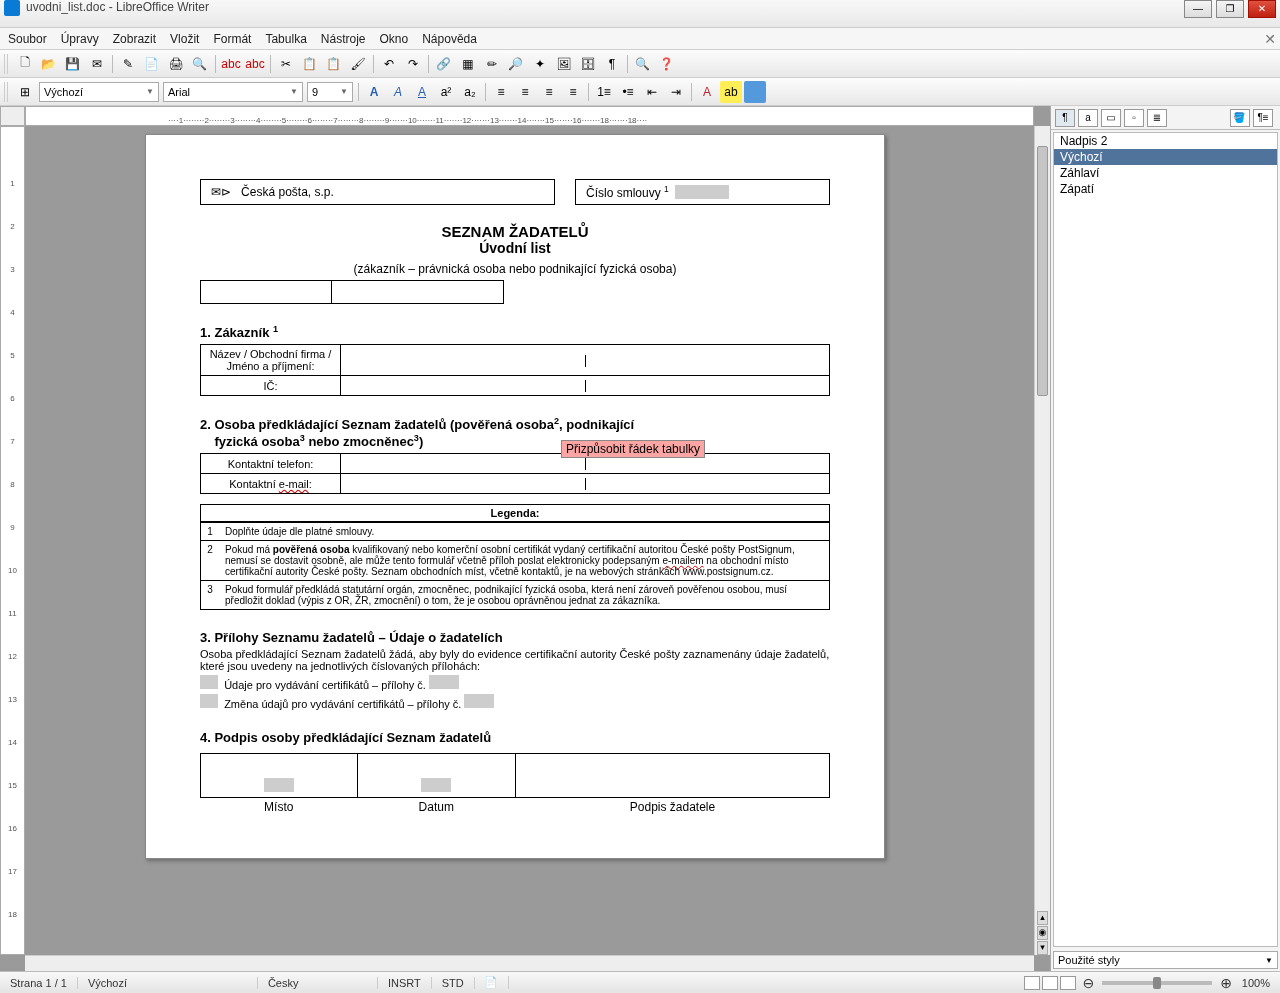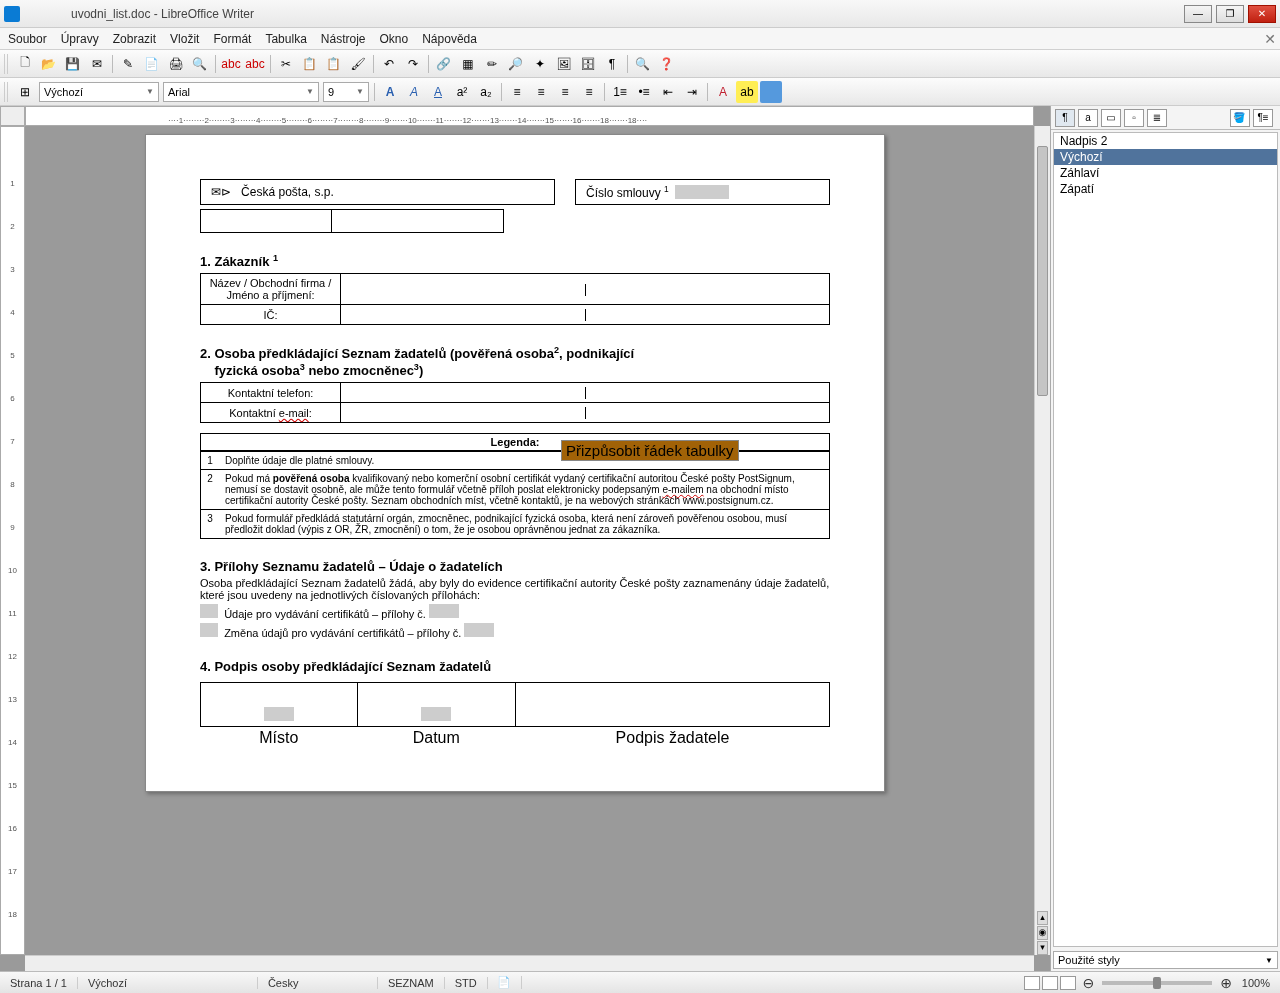--- a/index.html
+++ b/index.html
@@ -1,19 +1,19 @@
 <!DOCTYPE html>
 <html><head>
 <meta charset="utf-8">
 <style>
 * { margin: 0; padding: 0; box-sizing: border-box; font-family: "Segoe UI", Tahoma, Arial, sans-serif; }
 body { background: #f0f0f0; width: 1280px; height: 993px; overflow: hidden; position: relative; }
 
 
-.title-bar { height: 28px; background: linear-gradient(#f8f8f8,#e8e8e8); border-bottom: 1px solid #ccc; display: flex; align-items: center; padding: 0 4px; gap: 45px; }
+.title-bar { height: 28px; background: linear-gradient(#f8f8f8,#e8e8e8); border-bottom: 1px solid #ccc; display: flex; padding: 0 4px; }
 .title-bar .doc-icon { width: 16px; height: 16px; background: #0a7bd4; margin-right: 6px; border-radius: 2px; }
 .title-bar .title-text { font-size: 12px; color: #444; flex: 1; }
 .win-controls { display: flex; }
 .win-btn { width: 28px; height: 18px; border: 1px solid #888; margin-left: 4px; background: linear-gradient(#f5f5f5,#ddd); font-size: 10px; text-align: center; line-height: 16px; cursor: pointer; }
 .win-btn.close { background: linear-gradient(#e05040,#c02010); color: #fff; border-color: #a01000; }
 
 
 .menu-bar { height: 22px; background: #f6f6f6; border-bottom: 1px solid #d0d0d0; display: flex; align-items: center; padding: 0 8px; position: relative; }
 .menu-bar span { font-size: 12px; color: #222; margin-right: 14px; cursor: pointer; }
 .menu-close { position: absolute; right: 4px; font-size: 14px; color: #777; cursor: pointer; }
@@ -58,25 +58,25 @@
 .form-table td.val .cursor { display: inline-block; width: 1px; height: 12px; background: #000; vertical-align: middle; }
 .legenda { border: 1px solid #000; margin-top: 10px; font-size: 10px; }
 .legenda-head { font-weight: bold; padding: 2px 6px; border-bottom: 1px solid #000; text-align: center; font-size: 11px; }
 .legenda tr td { padding: 3px 6px; border-top: 1px solid #000; vertical-align: top; }
 .legenda tr td:first-child { width: 18px; text-align: center; }
 .wavy { text-decoration: underline wavy #c00; }
 .link { }
 .prilohy p, .podpis p { font-size: 11px; margin-top: 3px; }
 .sig-table { width: 100%; border-collapse: collapse; margin-top: 8px; }
 .sig-table td { border: 1px solid #000; height: 44px; font-size: 12px; text-align: center; vertical-align: bottom; padding-bottom: 2px; }
-.sig-labels { display: flex; margin-top: 2px; font-size: 16px; }
+.sig-labels { display: flex; margin-top: 2px; font-size: 12px; }
 .sig-labels span { flex: 1; text-align: center; }
 
 
-.tooltip { position: absolute; background: #a16207; border: 1px solid #888; font-size: 15px; padding: 1px 4px; color: #000; z-index: 50; }
+.tooltip { position: absolute; background: #fca5a5; border: 1px solid #888; font-size: 12px; padding: 1px 4px; color: #000; z-index: 50; }
 
 
 .side-panel { width: 230px; background: #f4f4f4; border-left: 1px solid #aaa; display: flex; flex-direction: column; }
 .side-tabs { height: 24px; border-bottom: 1px solid #bbb; display: flex; align-items: center; padding: 0 4px; }
 .side-tabs .stab { width: 20px; height: 18px; border: 1px solid #999; margin-right: 3px; font-size: 10px; display: flex; align-items: center; justify-content: center; background: #fff; cursor: pointer; }
 .side-tabs .stab.active { background: #e0e8f0; }
 .side-tabs .filler { flex: 1; }
 .side-list { flex: 1; background: #fff; border: 1px solid #bbb; margin: 2px; overflow: auto; font-size: 12px; }
 .side-list div { padding: 1px 6px; cursor: pointer; }
 .side-list div.sel { background: #50739c; color: #fff; }
@@ -162,21 +162,21 @@
   <div class="tb-btn" style="color:#d06000;">❓</div>
 </div>
 
 <div class="toolbar">
   <div class="tb-grip"></div>
   <div class="tb-btn">⊞</div>
   <div class="tb-combo" style="width:120px;">
     <span>Výchozí</span>
       <span class="arrow">▼</span>
   </div>
-  <div class="tb-combo" style="width:156px;">
+  <div class="tb-combo" style="width:140px;">
     <span>Arial</span>
       <span class="arrow">▼</span>
   </div>
   <div class="tb-combo" style="width:46px;">
     <span>9</span>
       <span class="arrow">▼</span>
   </div>
   <div class="tb-sep"></div>
   <div class="tb-btn" style="color:#2a60b0;font-weight:bold;">A</div>
   <div class="tb-btn" style="color:#2a60b0;font-style:italic;">A</div>
@@ -278,20 +278,25 @@
           <div class="hdr-box left">
             <span class="posta-icon">✉⊳</span>
             <span>Česká pošta, s.p.</span>
           </div>
           <div class="hdr-box right">
             <span><span>Číslo smlouvy </span><sup>1</sup></span>
             &nbsp;&nbsp;<span class="grey-field"></span>
           </div>
         </div>
 
+        <div class="title-block">
+          <div class="big">SEZNAM ŽADATELŮ</div>
+          <div class="sub">Úvodní list</div>
+          <div class="note">(zákazník – právnická osoba nebo podnikající fyzická osoba)</div>
+        </div>
         <div class="empty-row">
             <div></div>
             <div></div>
           </div>
 
         <div class="section-title">
           <span>1. Zákazník </span><sup>1</sup>
         </div>
         <table class="form-table">
           <tbody>
@@ -394,21 +399,21 @@
       <span>Použité styly</span>
         <span style="margin-left:auto;font-size:8px;">▼</span>
     </div>
   </div>
 </div>
 
 <div class="status-bar">
   <div class="cell">Strana 1 / 1</div>
   <div class="cell" style="width:180px;">Výchozí</div>
   <div class="cell" style="width:120px;">Česky</div>
-  <div class="cell">SEZNAM</div>
+  <div class="cell">INSRT</div>
   <div class="cell">STD</div>
   <div class="cell">📄</div>
   <div class="filler"></div>
   <div class="view-icons">
       <div></div>
       <div></div>
       <div></div>
     </div>
   <div style="font-size:14px;cursor:pointer;">⊖</div>
   <div class="zoom-slider">

